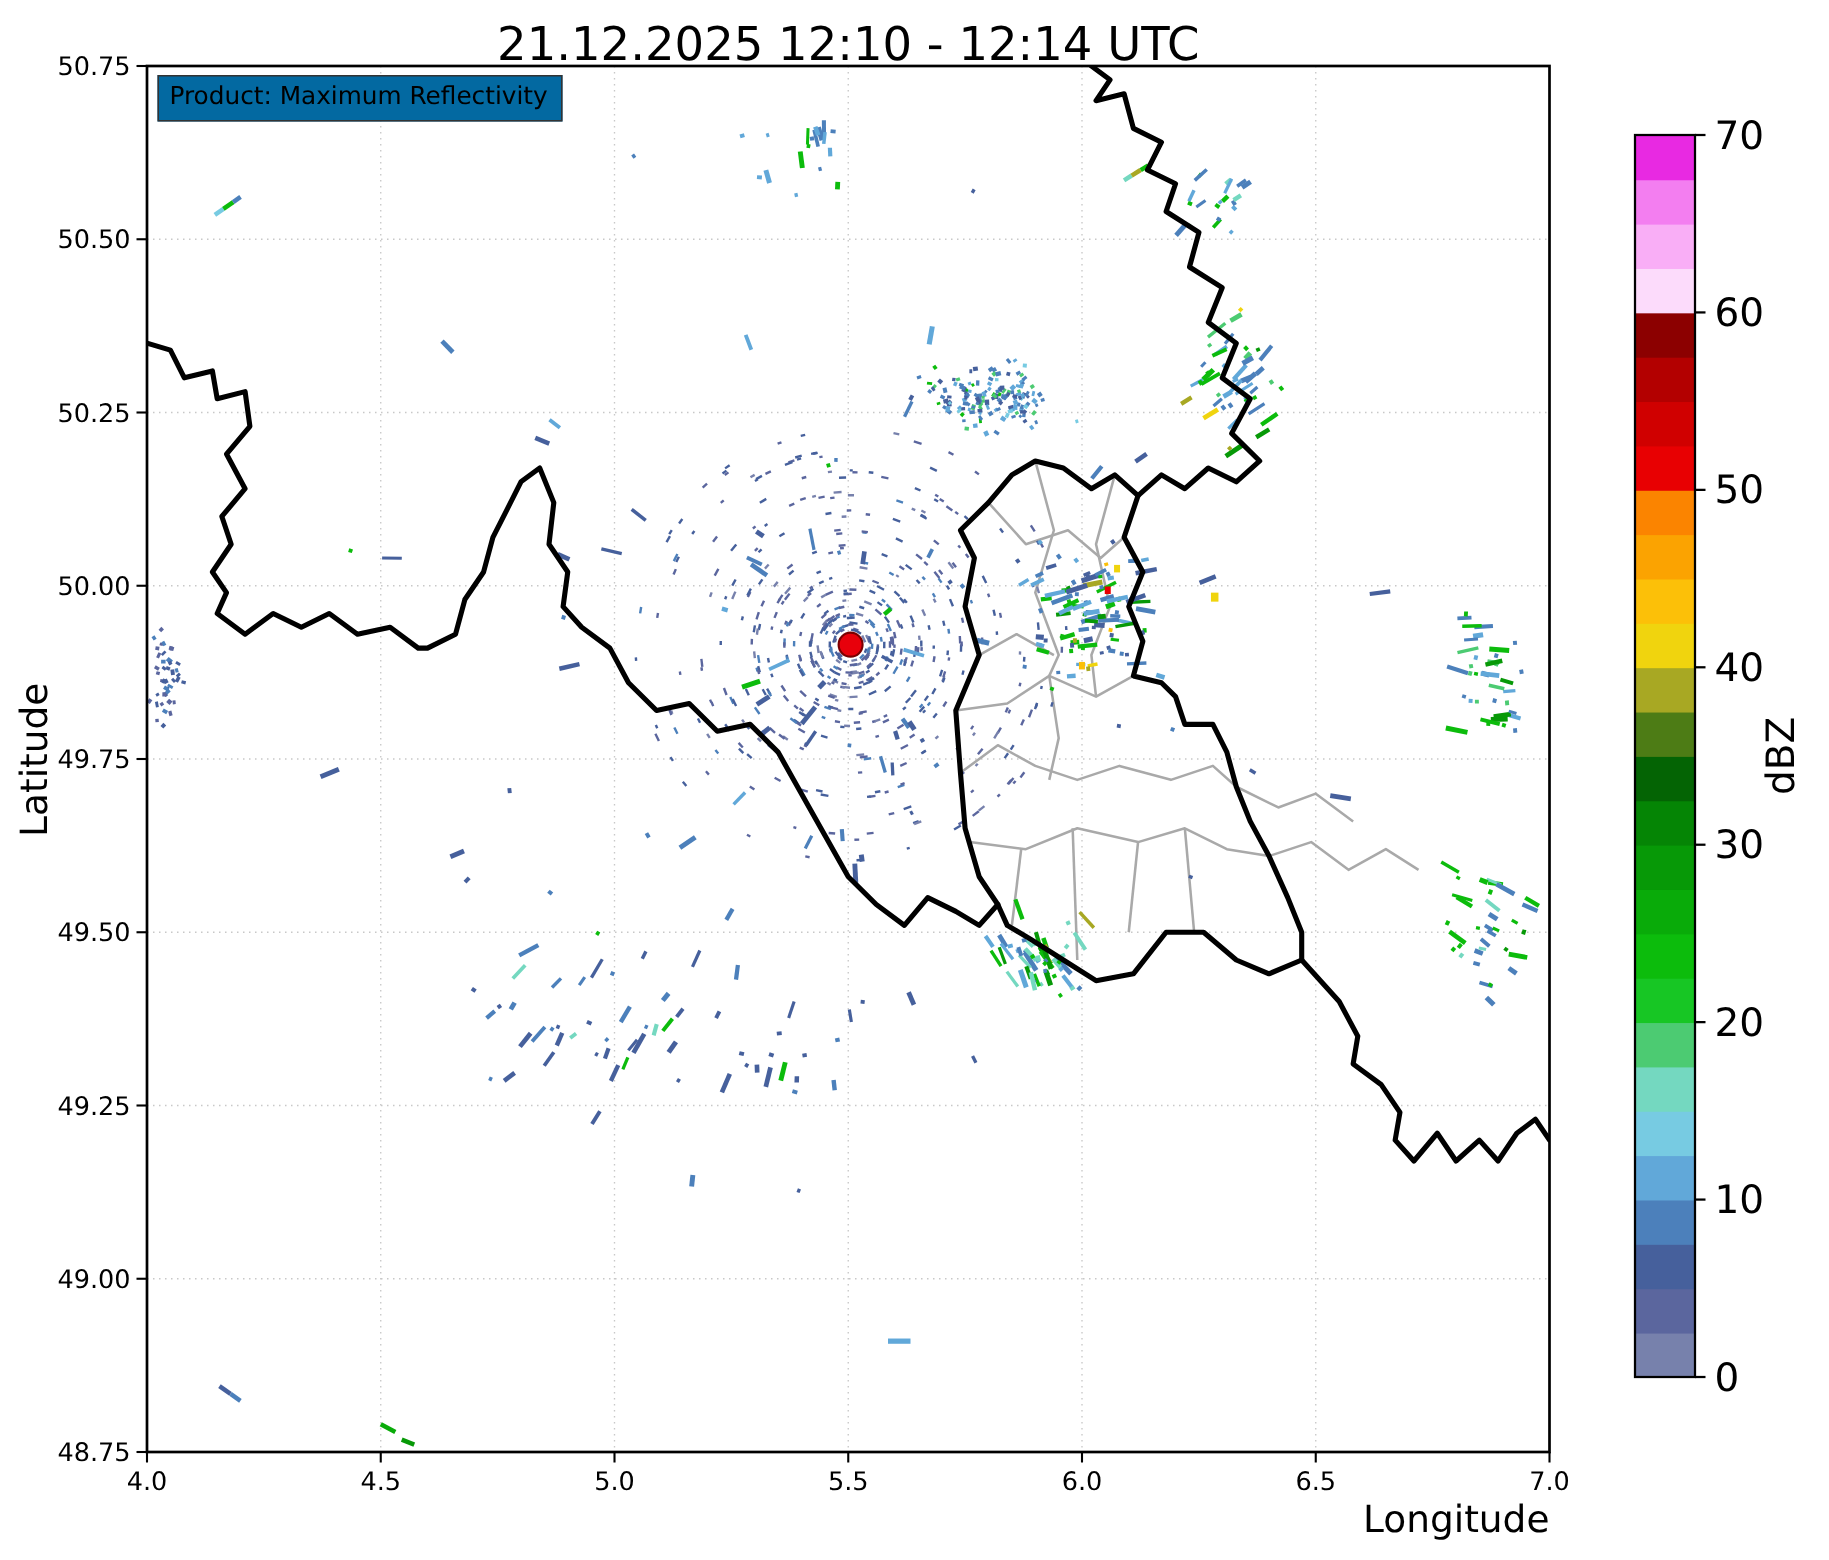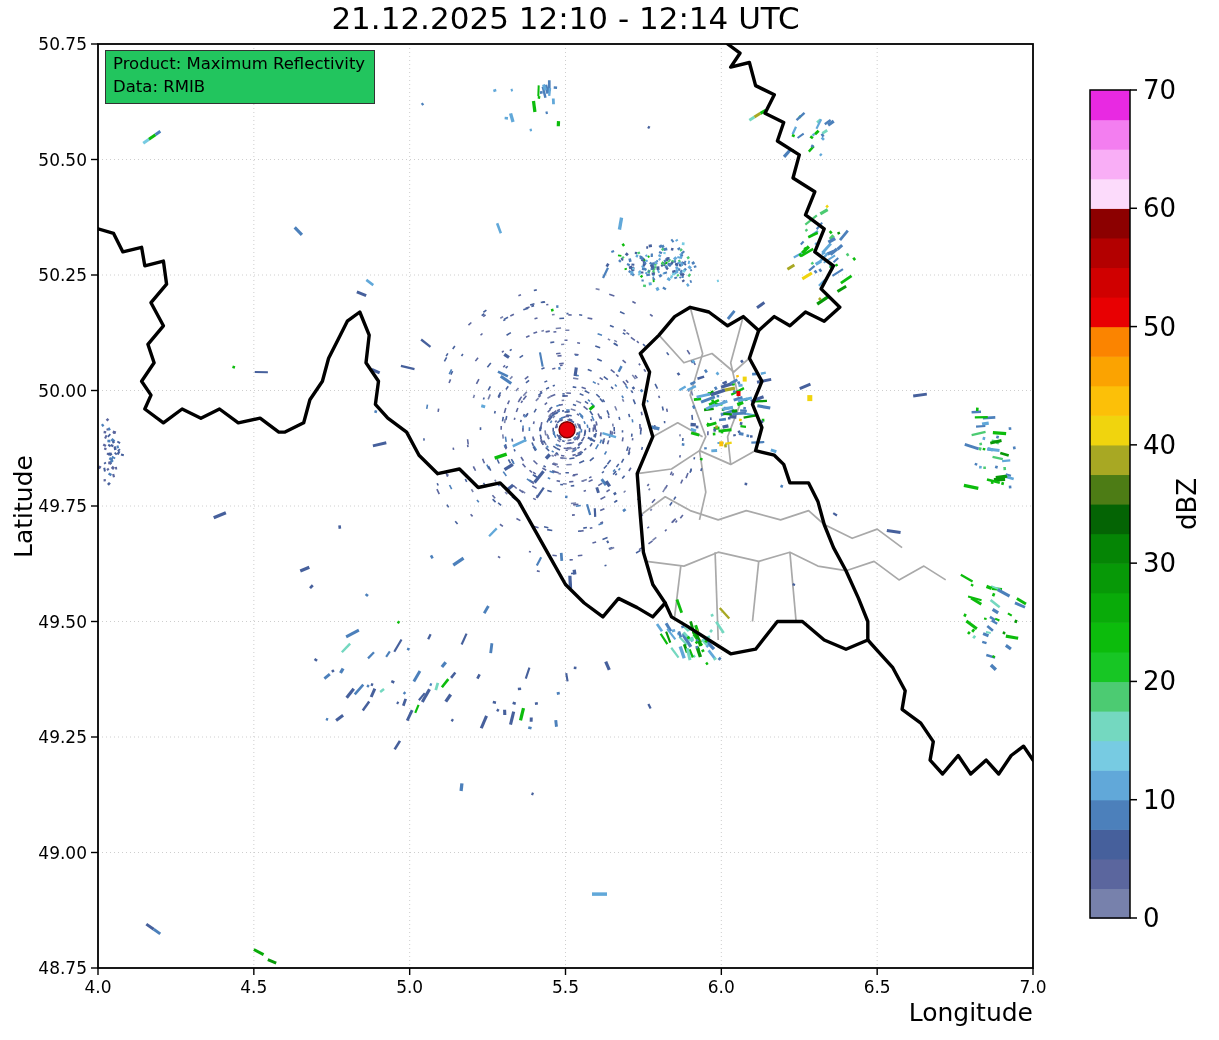--- a/index.html
+++ b/index.html
@@ -1,21 +1,21 @@
 <!DOCTYPE html>
 <html><head>
 <meta charset="utf-8">
 <style>
   html,body{margin:0;padding:0;background:#fff;}
   body{font-family:"DejaVu Sans", sans-serif; color:#000;}
   #fig{position:relative;width:1219px;height:1040px;background:#fff;overflow:hidden;}
   #chart-svg{position:absolute;left:0;top:0;}
   .abs{position:absolute;}
-  #title{left:98px;top:0;width:935px;text-align:center;font-size:31px;white-space:nowrap;}
-  #legend-box{left:105px;top:50px;background:#22c55e;border:1.4px solid #333;padding:2px 9px 4px 7px;
+  #title{left:98px;top:12px;width:935px;text-align:center;font-size:31px;white-space:nowrap;}
+  #legend-box{left:105px;top:50px;background:#0369a1;border:1.4px solid #333;padding:2px 9px 4px 7px;
               font-size:16.5px;line-height:1.38;z-index:3;}
   #xlabel{left:98px;top:998px;width:935px;text-align:right;font-size:25px;}
   #ylabel{left:-77px;top:492px;width:200px;text-align:center;font-size:25px;
           transform:rotate(-90deg);}
 </style>
 </head>
 <body>
 
 <div id="fig">
   <svg id="chart-svg" width="1219" height="1040" viewBox="0 0 1219 1040">
@@ -1315,18 +1315,17 @@
         <line x1="1130" y1="208.28571428571433" x2="1137" y2="208.28571428571433" stroke="#000" stroke-width="1.5"></line>
         <line x1="1130" y1="90" x2="1137" y2="90" stroke="#000" stroke-width="1.5"></line>
         <text x="1196" y="504" text-anchor="middle" font-size="26" transform="rotate(-90 1196 504)">dBZ</text>
       </g>
     </svg>
 
   <div id="title" class="abs">21.12.2025 12:10 - 12:14 UTC</div>
 
   <div id="legend-box" class="abs">
     <div>Product: Maximum Reflectivity</div>
-    <div>Data: RMIB</div>
   </div>
 
   <div id="xlabel" class="abs">Longitude</div>
   <div id="ylabel" class="abs">Latitude</div>
 </div>
 
 </body></html>

